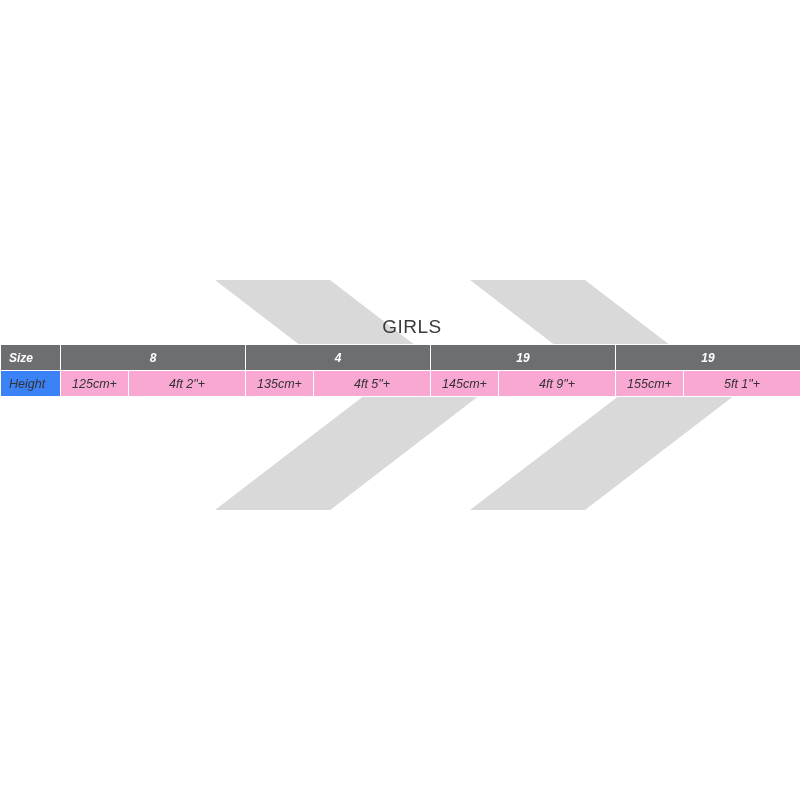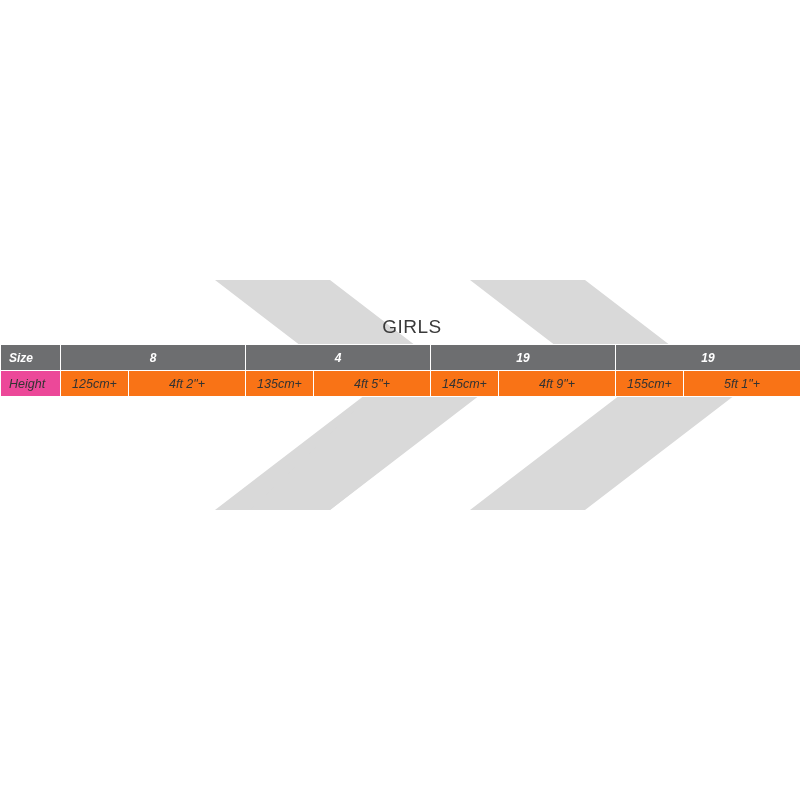--- a/index.html
+++ b/index.html
@@ -89,27 +89,27 @@
   }
 
   tr.age-row td.label-cell {
     text-align: left;
     padding-left: 8px;
     background: #dcdcdc;
   }
 
   
   tr.data-row td {
-    background: #f97316;
+    background: #f9a8d4;
   }
 
   tr.data-row td.label-cell {
     text-align: left;
     padding-left: 8px;
-    background: #ec4899;
+    background: #3b82f6;
   }
 
   
   col.c-label { width: 60px; }
   col.c-metric { width: 68px; }
   col.c-imperial { width: 117px; }
 </style>
 </head>
 <body>
 

